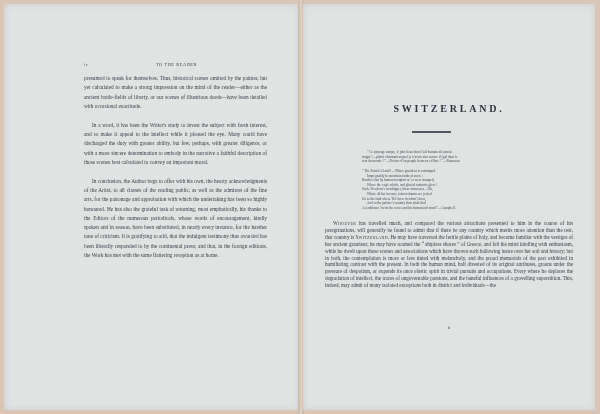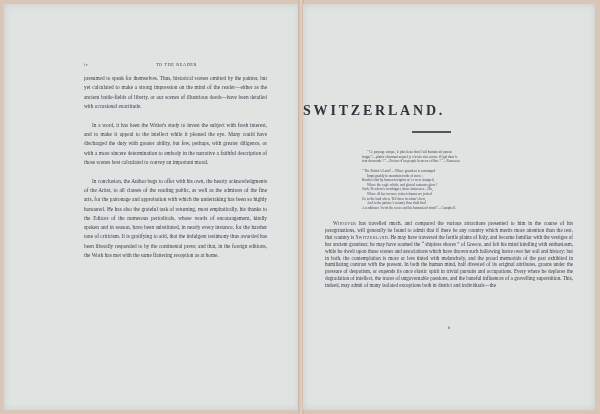--- a/index.html
+++ b/index.html
@@ -29,21 +29,21 @@
   .running-head .title { position: absolute; left: 0; right: 0; text-align: center; }
   .body-text {
     position: absolute; font-size: 5.3px; line-height: 9.3px;
     text-align: justify; color: #3c3c48;
   }
   .body-text p { margin: 0 0 9.5px 0; }
   .body-text p.indent { text-indent: 8px; }
   .left .body-text { left: 80px; top: 70px; width: 183px; }
   .chapter-title {
     position: absolute; left: 0; right: 0; top: 99px;
-    font-size: 14px; letter-spacing: 2.8px;
+    text-align: center; font-size: 10px; letter-spacing: 2.8px;
     font-weight: bold; color: #33333d;
   }
   .rule {
     position: absolute; left: 109px; top: 127px; width: 39px; height: 1.6px;
     background: #55555e;
   }
   .epigraph {
     position: absolute; left: 59px; width: 124px;
     font-size: 3.4px; line-height: 4.6px; color: #4a4a55;
   }

